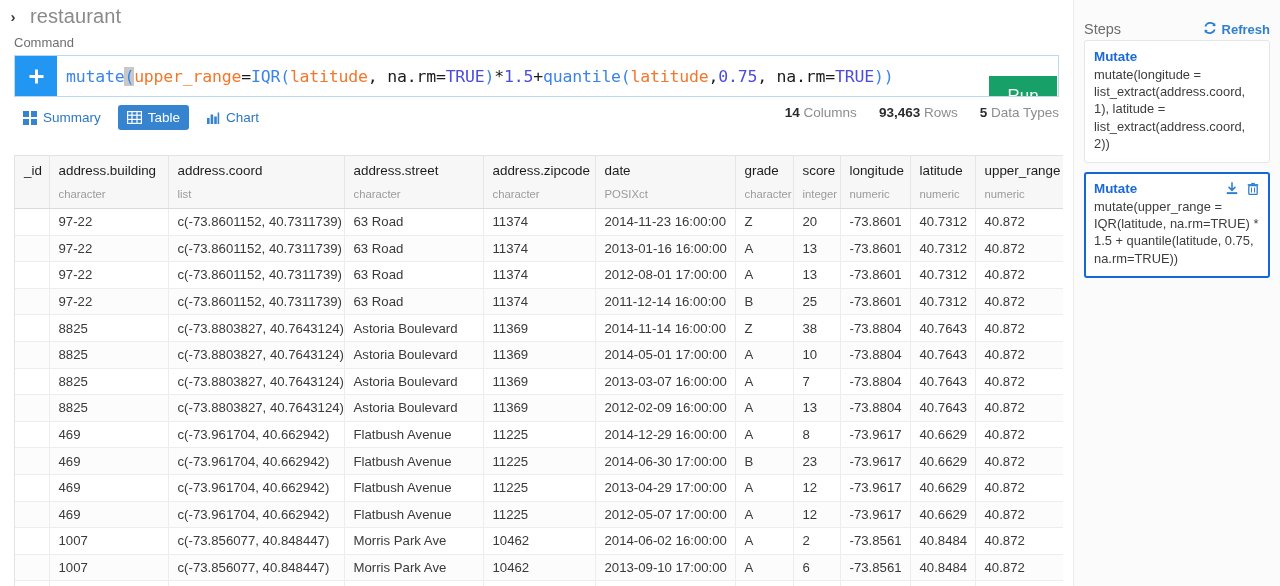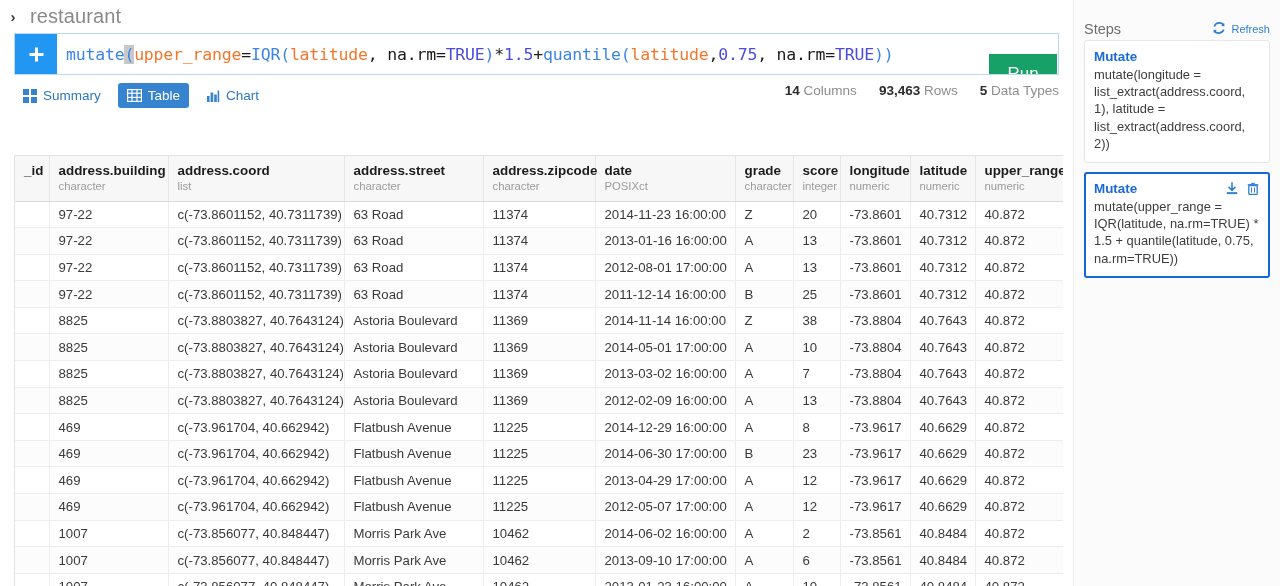--- a/index.html
+++ b/index.html
@@ -176,31 +176,31 @@
     background: #f7f7f7;
     border-right: 1px solid #e6e6e6;
     border-bottom: 1px solid #dadada;
     text-align: left;
     padding: 7px 8px 7px 9px;
     vertical-align: top;
     height: 45px;
   }
   .colname {
     font-size: 13.4px;
-    font-weight: bold;
+    font-weight: normal;
     color: #1d1d1d;
     line-height: 15px;
     white-space: nowrap;
   }
   .coltype {
     font-size: 11.3px;
     color: #9b9b9b;
     font-weight: normal;
     line-height: 14px;
-    margin-top: 1px;
+    margin-top: 9px;
   }
   table.grid td {
     border-right: 1px solid #ededed;
     border-bottom: 1px solid #ededed;
     padding: 0 9px;
     height: 26.6px;
     color: #3a3a3a;
     white-space: nowrap;
     overflow: hidden;
     font-size: 13.2px;
@@ -222,22 +222,23 @@
     justify-content: space-between;
     height: 40px;
     padding-top: 18px;
   }
   .sb-title { font-size: 14.5px; color: #6d6d6d; }
   .refresh {
     display: flex;
     align-items: center;
     gap: 5px;
     color: #2f7fd0;
-    font-size: 11px;
+    font-size: 13px;
     cursor: pointer;
+    font-weight: bold;
   }
   .card {
     background: #ffffff;
     border: 1px solid #e6e6e6;
     border-radius: 3px;
     padding: 8px 9px 10px 9px;
     margin-bottom: 9px;
     position: relative;
   }
   .card.selected {
@@ -270,20 +271,21 @@
 
 <div id="app">
 
   <div class="main">
 
     <div class="titlebar">
       <div class="chev">›</div>
       <div class="title-text">restaurant</div>
     </div>
 
+    <div class="cmd-label">Command</div>
 
     <div class="cmdrow">
       <div class="plusbtn">
         <svg width="17" height="17" viewBox="0 0 17 17" aria-hidden="true">
           <rect x="7" y="1.5" width="3" height="14" fill="#ffffff"></rect>
           <rect x="1.5" y="7" width="14" height="3" fill="#ffffff"></rect>
         </svg>
       </div>
       <div class="cmdtext" id="cmdtext">
           <span class="tk-fn">mutate</span>
@@ -495,21 +497,21 @@
               <td>-73.8804</td>
               <td>40.7643</td>
               <td>40.872</td>
             </tr>
             <tr>
               <td></td>
               <td>8825</td>
               <td>c(-73.8803827, 40.7643124)</td>
               <td>Astoria Boulevard</td>
               <td>11369</td>
-              <td>2013-03-02 16:00:00</td>
+              <td>2013-03-07 16:00:00</td>
               <td>A</td>
               <td>7</td>
               <td>-73.8804</td>
               <td>40.7643</td>
               <td>40.872</td>
             </tr>
             <tr>
               <td></td>
               <td>8825</td>
               <td>c(-73.8803827, 40.7643124)</td>

